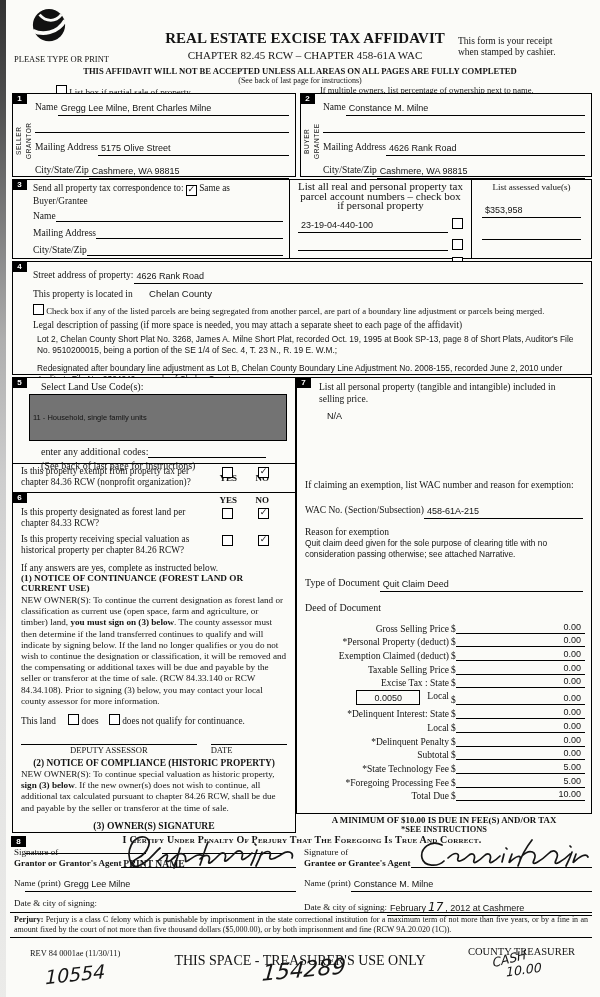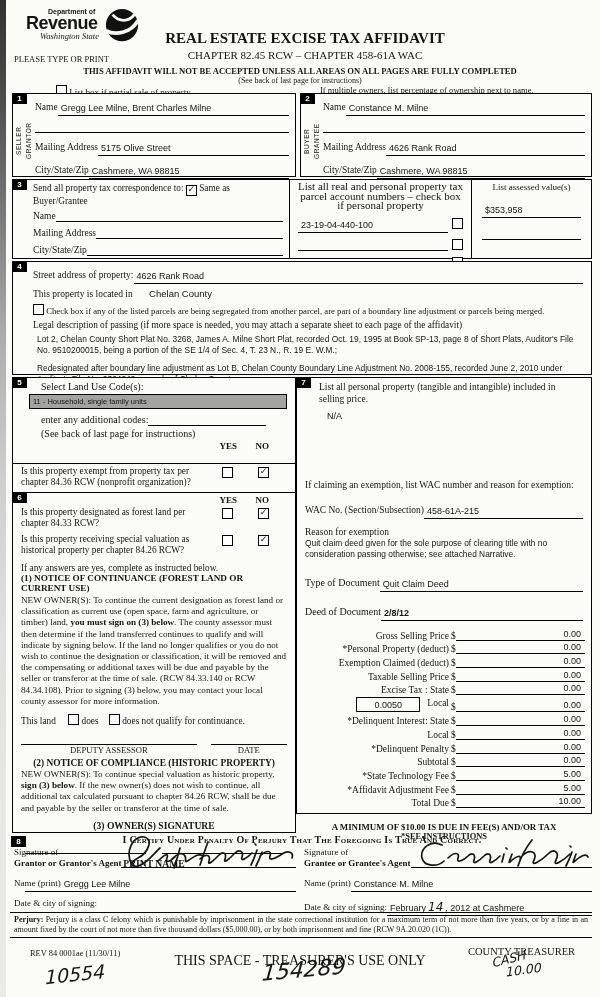--- a/index.html
+++ b/index.html
@@ -32,48 +32,47 @@
   .para{font-size:9.15px;line-height:11.2px;margin:0;}
   .feerow{display:flex;align-items:flex-end;height:13.7px;padding-right:6px;}
   .flabel{width:152px;text-align:right;font-size:9.5px;white-space:nowrap;}
   .fdollar{font-size:9.5px;margin-left:2px;}
   .feeline{flex:1;border-bottom:1px solid #000;text-align:right;
     font:9px "Liberation Sans",sans-serif;padding-right:4px;min-height:11px;}
   .ratebox{display:inline-block;border:1.3px solid #000;width:62px;text-align:center;
     font:9px "Liberation Sans",sans-serif;padding:1.5px 0;margin-right:7px;vertical-align:-2px;}
   .hand{font-family:"DejaVu Sans",sans-serif;font-style:italic;color:#161616;}
   .codebox{border:1.2px solid #000;font:7.5px "Liberation Sans",sans-serif;
-    padding:2px 3px;background:#a3a3a3;}
+    padding:18px 3px;background:#737373;}
   .legal{font:8.4px "Liberation Sans",sans-serif;line-height:10.5px;}
   .smallser{font-size:11px;}
 </style>
 </head>
 <body>
 
 <div class="page">
   <div class="scanedge"></div>
 
   <div class="abs" style="left:26px;top:8px;width:190px;">
     <div style="display:flex;align-items:flex-start;">
-      <div>
-        <div style="font:bold 7px 'Liberation Sans',sans-serif;margin-left:22px;">Department of</div>
-        <div style="font:bold 18px 'Liberation Sans',sans-serif;letter-spacing:-.5px;line-height:16px;">Revenue</div>
-        <div style="font:italic 8.5px 'Liberation Serif',serif;margin-left:14px;">Washington State</div>
-      </div>
       <span style="margin-left:4px;">
         <svg width="38" height="36" viewBox="0 0 40 38">
           <circle cx="20" cy="18" r="17" fill="#111"></circle>
           <path d="M3 24 C13 29 29 27 37 13" stroke="#fbfbf8" stroke-width="4" fill="none"></path>
           <path d="M10 7 C17 15 27 15 33 7" stroke="#fbfbf8" stroke-width="3" fill="none"></path>
         </svg>
       </span>
     </div>
   </div>
   <div class="abs center b" style="left:150px;top:30px;width:310px;font-size:15px;">REAL ESTATE EXCISE TAX AFFIDAVIT</div>
   <div class="abs center" style="left:150px;top:49px;width:310px;font-size:11px;">CHAPTER 82.45 RCW – CHAPTER 458-61A WAC</div>
+  <div class="abs" style="left:458px;top:36px;width:134px;font-size:9.5px;line-height:11px;">
+    <div>This form is your receipt</div>
+    <div>when stamped by cashier.</div>
+  </div>
   <div class="abs" style="left:14px;top:54px;font-size:8.5px;">PLEASE TYPE OR PRINT</div>
   <div class="abs center b" style="left:0;top:66px;width:600px;font-size:8.6px;">THIS AFFIDAVIT WILL NOT BE ACCEPTED UNLESS ALL AREAS ON ALL PAGES ARE FULLY COMPLETED</div>
   <div class="abs center" style="left:0;top:76px;width:600px;font-size:8px;">(See back of last page for instructions)</div>
   <div class="abs" style="left:56px;top:85px;font-size:9px;">
     <span class="cb"><i class="mk"></i></span>
     <span>List box if partial sale of property</span>
   </div>
   <div class="abs" style="left:320px;top:85px;font-size:8.6px;">If multiple owners, list percentage of ownership next to name.</div>
 
   <div class="box" style="left:12px;top:93px;width:284px;height:84px;">
@@ -279,21 +278,21 @@
         <span>does</span>
         <span class="cb" style="margin-left:8px;"><i class="mk"></i></span>
         <span>does not qualify for continuance.</span>
       </div>
       <div style="display:flex;gap:14px;margin-top:18px;">
         <div style="flex:2.3;border-bottom:1px solid #000;"></div>
         <div style="flex:1;border-bottom:1px solid #000;"></div>
       </div>
       <div style="display:flex;gap:14px;font-size:8.6px;">
         <div style="flex:2.3;text-align:center;">DEPUTY ASSESSOR</div>
-        <div style="flex:1;text-align:center;">DATE</div>
+        <div style="flex:1;">DATE</div>
       </div>
       <div class="b center" style="font-size:9.4px;margin-top:3px;">(2) NOTICE OF COMPLIANCE (HISTORIC PROPERTY)</div>
       <p class="para" style="margin-top:1px;"><span>NEW OWNER(S): To continue special valuation as historic property, </span><span class="b">sign (3) below</span><span>. If the new owner(s) does not wish to continue, all additional tax calculated pursuant to chapter 84.26 RCW, shall be due and payable by the seller or transferor at the time of sale.</span></p>
       <div class="b center" style="font-size:9.6px;margin-top:6px;">(3)  OWNER(S) SIGNATURE</div>
       <div style="display:flex;gap:16px;margin:22px 4px 0 4px;">
         <div style="flex:1;border-bottom:1px solid #000;"></div>
         <div style="flex:1;border-bottom:1px solid #000;"></div>
       </div>
       <div class="b center" style="font-size:9.6px;margin-top:4px;">PRINT NAME</div>
       <div style="margin:22px 4px 0 4px;border-bottom:1px solid #000;"></div>
@@ -311,21 +310,20 @@
       <span class="fill"><span class="val">458-61A-215</span></span>
       </div>
     <div style="font-size:9.5px;margin:8px 8px 0 8px;">Reason for exemption</div>
     <div class="legal" style="margin:1px 14px 0 8px;">Quit claim deed given for the sole purpose of clearing title with no consideration passing otherwise; see attached Narrative.</div>
     <div class="frow" style="margin:14px 8px 0 8px;">
         <span class="lbl" style="font-size:10px;">Type of Document</span>
       <span class="fill"><span class="val">Quit Claim Deed</span></span>
       </div>
     <div class="frow" style="margin:10px 8px 6px 8px;">
         <span class="lbl" style="font-size:10px;">Deed of Document</span>
-      <span class="fill"><span class="val b">2/8/12</span></span>
       </div>
 
     <div class="feerow">
         <span class="flabel">Gross Selling Price</span>
         <span class="fdollar">$</span>
         <span class="feeline"><span>0.00</span></span>
       </div>
     <div class="feerow">
         <span class="flabel">*Personal Property (deduct)</span>
         <span class="fdollar">$</span>
@@ -370,21 +368,21 @@
         <span class="flabel">Subtotal</span>
         <span class="fdollar">$</span>
         <span class="feeline"><span>0.00</span></span>
       </div>
     <div class="feerow">
         <span class="flabel">*State Technology Fee</span>
         <span class="fdollar">$</span>
         <span class="feeline"><span>5.00</span></span>
       </div>
     <div class="feerow">
-        <span class="flabel">*Affidavit Adjustment Fee</span>
+        <span class="flabel">*Foregoing Processing Fee</span>
         <span class="fdollar">$</span>
         <span class="feeline"><span>5.00</span></span>
       </div>
     <div class="feerow">
         <span class="flabel">Total Due</span>
         <span class="fdollar">$</span>
         <span class="feeline"><span>10.00</span></span>
       </div>
 
     <div class="center b" style="font-size:8.9px;margin-top:14px;">A MINIMUM OF $10.00 IS DUE IN FEE(S) AND/OR TAX</div>
@@ -425,21 +423,21 @@
         <svg class="abs" style="left:112px;top:-12px;pointer-events:none;" width="175" height="38" viewBox="0 0 175 38">
           <path d="M26 10 C14 4 4 14 6 23 C8 32 22 32 28 26 M32 23 C38 17 44 17 42 23 C40 29 48 25 52 21 C56 17 60 19 58 25 C56 31 64 25 68 21 C72 17 76 19 74 25 C72 31 80 25 84 21 M88 19 L86 27 M90 13 L91 14 M96 19 C94 25 92 29 94 27 C100 21 106 19 104 25 M116 5 C108 15 104 25 102 31 M106 21 C114 13 122 17 118 25 C114 33 126 25 132 19 C138 13 144 17 140 25 C136 33 148 25 154 19 M156 17 C154 23 152 27 150 31 M154 11 L155 12 M160 19 C158 25 156 29 158 27 C164 21 170 18 172 22" fill="none" stroke="#161616" stroke-width="1.7" stroke-linecap="round"></path>
         </svg>
       </div>
       <div class="frow" style="margin-top:5px;">
           <span class="lbl" style="font-size:9px;">Name (print)</span>
         <span class="fill"><span class="val">Constance M. Milne</span></span>
         </div>
       <div class="frow" style="margin-top:5px;">
           <span class="lbl" style="font-size:9px;">Date &amp; city of signing:</span>
-        <span class="fill"><span class="val">February</span><span class="hand" style="font-size:12px;margin:0 2px;">14</span><span class="val">, 2012 at Cashmere</span></span>
+        <span class="fill"><span class="val">February</span><span class="hand" style="font-size:12px;margin:0 2px;">17</span><span class="val">, 2012 at Cashmere</span></span>
         </div>
     </div>
   </div>
 
   <div class="abs" style="left:10px;top:912px;width:582px;border-top:1.6px solid #000;border-bottom:1.6px solid #000;padding:2px 4px;box-sizing:border-box;font-size:8px;line-height:10px;text-align:justify;">
     <span class="b">Perjury:</span>
     <span>Perjury is a class C felony which is punishable by imprisonment in the state correctional institution for a maximum term of not more than five years, or by a fine in an amount fixed by the court of not more than five thousand dollars ($5,000.00), or by both imprisonment and fine (RCW 9A.20.020 (1C)).</span>
   </div>
 
   <div class="abs" style="left:0;top:942px;width:600px;height:55px;">

